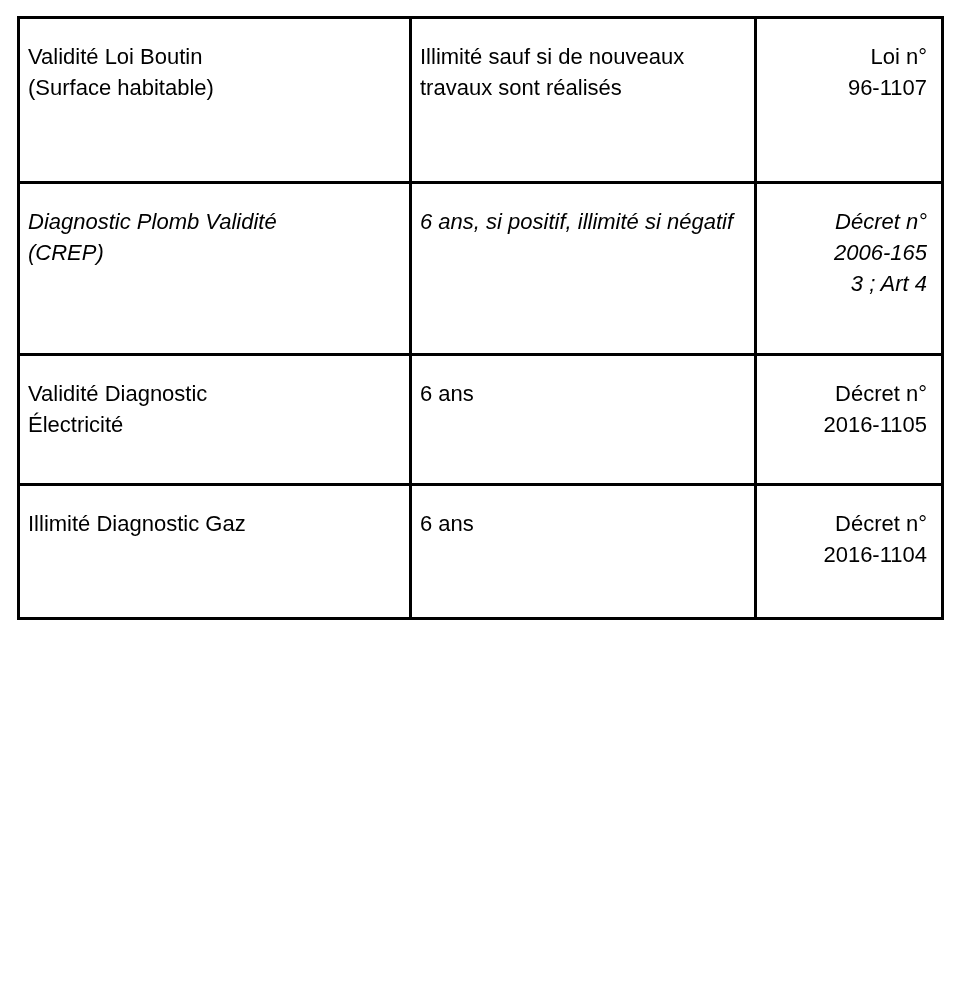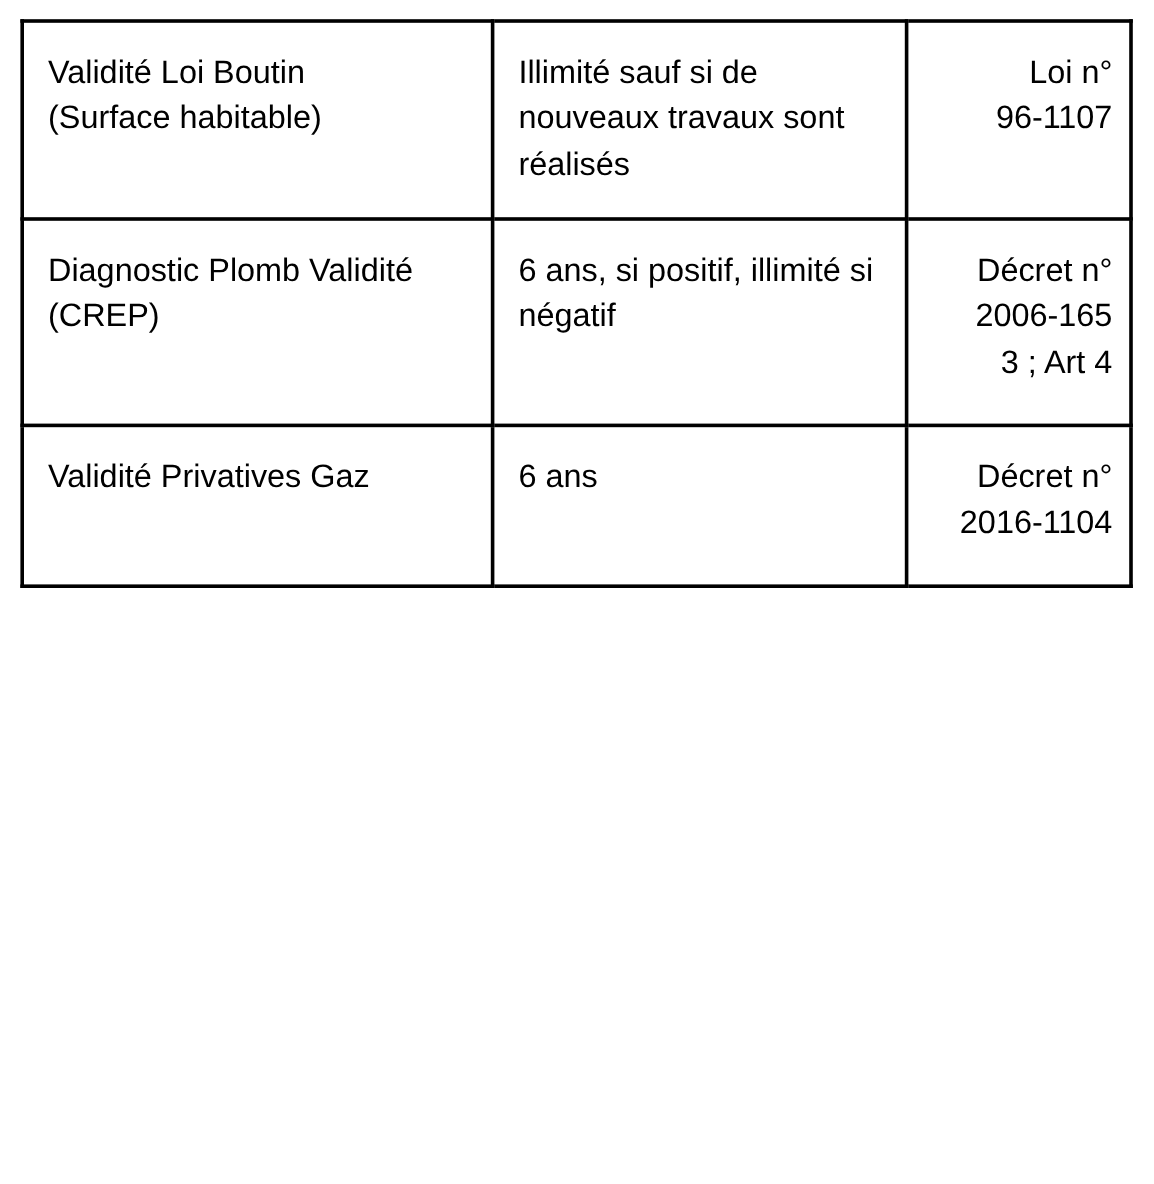--- a/index.html
+++ b/index.html
@@ -34,24 +34,24 @@
     background: #ffffff;
   }
 
   .validity-table col.col-label    { width: 392px; }
   .validity-table col.col-duration { width: 345px; }
   .validity-table col.col-ref      { width: 187px; }
 
   .validity-table td {
     border: 3px solid #000000;
     vertical-align: top;
-    font-size: 27px;
+    font-size: 22px;
     line-height: 1.42;
     color: #000000;
-    padding: 22px 14px 14px 20px;
+    padding: 22px 14px 14px 8px;
     box-sizing: border-box;
     word-wrap: break-word;
     overflow-wrap: break-word;
   }
 
   .cell-label {
     text-align: left;
   }
 
   .cell-duration {
@@ -61,21 +61,21 @@
   }
 
   .cell-ref {
     text-align: right;
     padding-left: 20px;
     padding-right: 8px;
   }
 
   
   .row-1 td { height: 165px; }
-  .row-2 td { height: 172px; }
+  .row-2 td { height: 172px; font-style: italic; }
   .row-3 td { height: 171px; }
   .row-4 td { height: 170px; }
   .row-5 td { height: 130px; }
   .row-6 td { height: 134px; }
 
   
   .wrap-hard {
     white-space: pre-line;
   }
 </style>
@@ -104,23 +104,30 @@
         <td class="cell-label wrap-hard">Diagnostic Plomb Validité
 (CREP)</td>
         <td class="cell-duration">6 ans, si positif, illimité si négatif</td>
         <td class="cell-ref wrap-hard">Décret n°
 2006-165
 3 ; Art 4</td>
       </tr>
 
 
 
+      <tr class="row-5">
+        <td class="cell-label wrap-hard">Validité Diagnostic
+Électricité</td>
+        <td class="cell-duration">6 ans</td>
+        <td class="cell-ref wrap-hard">Décret n°
+2016-1105</td>
+      </tr>
 
       <tr class="row-6">
-        <td class="cell-label wrap-hard">Validité Privatives Gaz</td>
+        <td class="cell-label wrap-hard">Illimité Diagnostic Gaz</td>
         <td class="cell-duration">6 ans</td>
         <td class="cell-ref wrap-hard">Décret n°
 2016-1104</td>
       </tr>
 
     </tbody>
   </table>
 
 </div>
 

